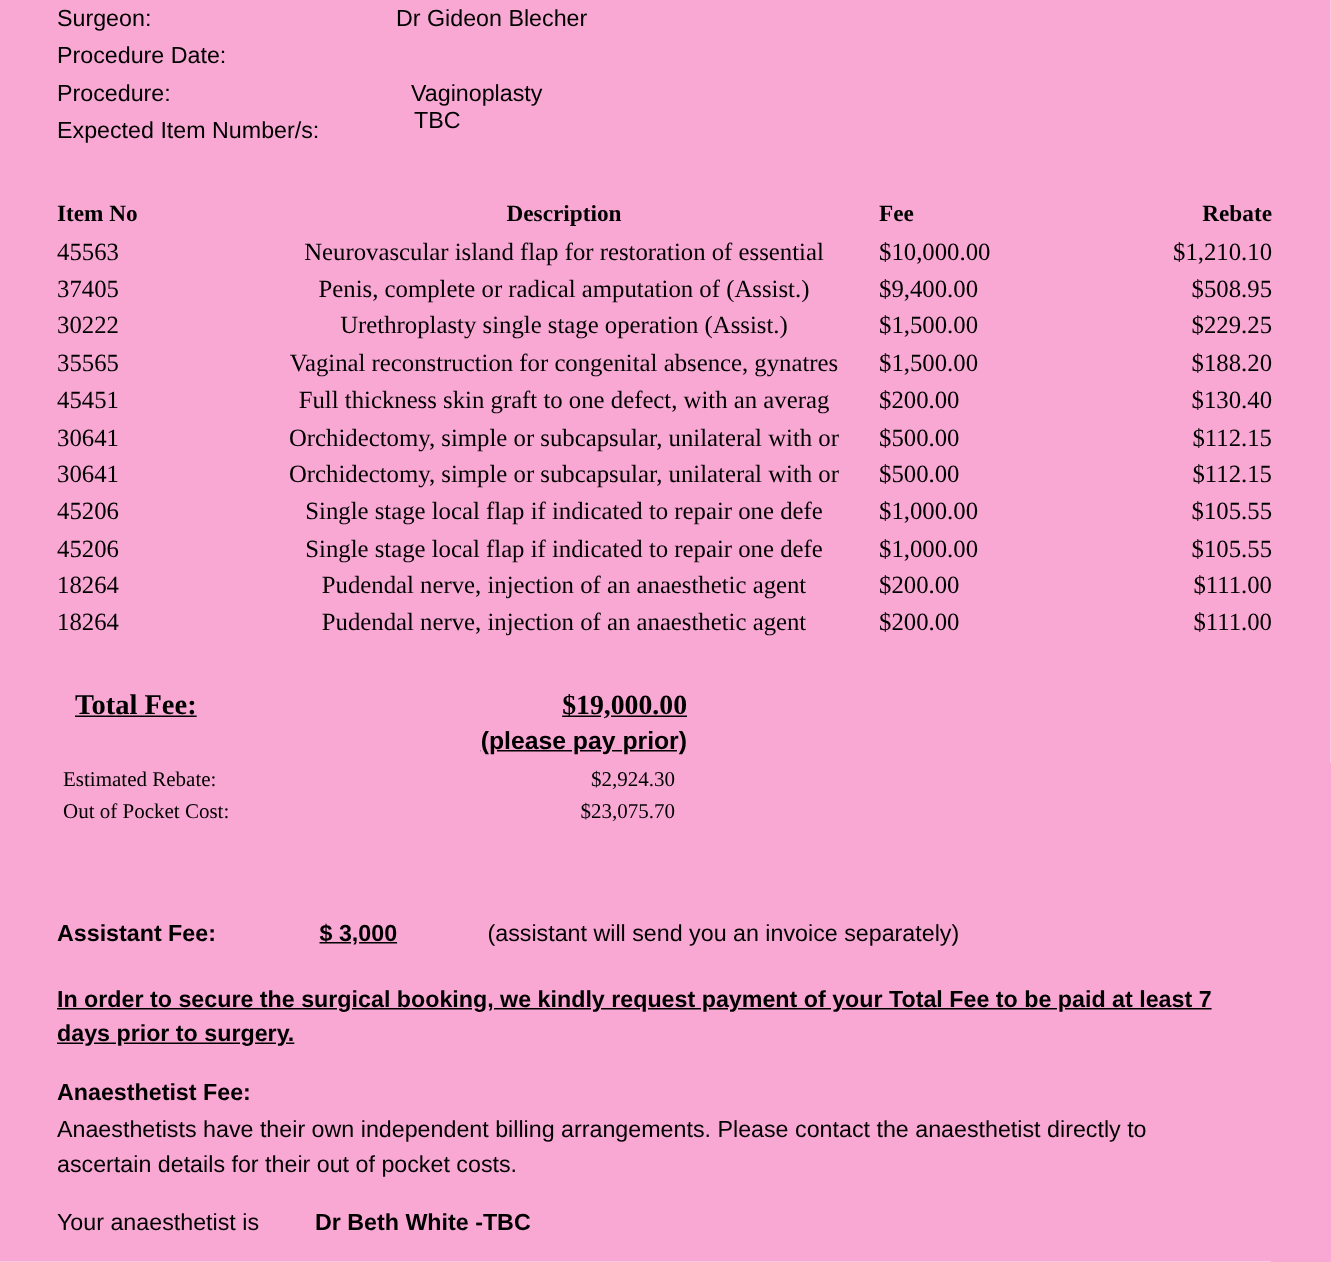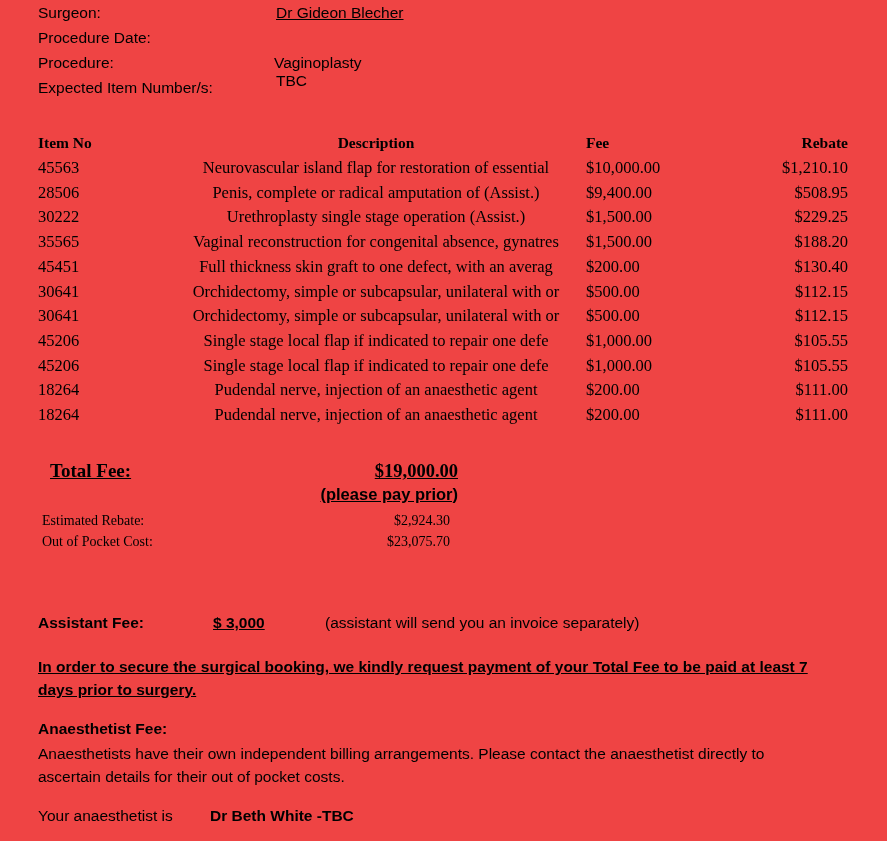--- a/index.html
+++ b/index.html
@@ -14,21 +14,21 @@
     position: relative;
     font-family: "Liberation Sans", sans-serif;
     color: #000000;
     overflow: hidden;
   }
 
   .page {
     position: relative;
     width: 887px;
     height: 841px;
-    background: #ef4444;
+    background: #f9a8d4;
   }
 
   
   .meta {
     position: absolute;
     left: 38px;
     top: 0px;
     width: 700px;
   }
   .meta-row {
@@ -41,21 +41,21 @@
   }
   .meta-label {
     display: inline-block;
     width: 0;
     white-space: nowrap;
   }
   .meta-value {
     position: absolute;
     white-space: nowrap;
   }
-  .meta-row-0 .meta-value { left: 238px; text-decoration: underline; }
+  .meta-row-0 .meta-value { left: 226px; }
   .meta-row-1 .meta-value { left: 238px; margin-top: 43px; }
   .meta-row-2 .meta-value { left: 236px; }
 
   
   .fee-table {
     position: absolute;
     left: 38px;
     top: 130px;
     width: 810px;
     border-collapse: collapse;
@@ -245,21 +245,21 @@
       </tr>
     </thead>
     <tbody id="fee-table-body">
         <tr>
           <td class="col-item">45563</td>
           <td class="col-desc">Neurovascular island flap for restoration of essential</td>
           <td class="col-fee">$10,000.00</td>
           <td class="col-rebate">$1,210.10</td>
         </tr>
         <tr>
-          <td class="col-item">28506</td>
+          <td class="col-item">37405</td>
           <td class="col-desc">Penis, complete or radical amputation of (Assist.)</td>
           <td class="col-fee">$9,400.00</td>
           <td class="col-rebate">$508.95</td>
         </tr>
         <tr>
           <td class="col-item">30222</td>
           <td class="col-desc">Urethroplasty  single stage operation (Assist.)</td>
           <td class="col-fee">$1,500.00</td>
           <td class="col-rebate">$229.25</td>
         </tr>

